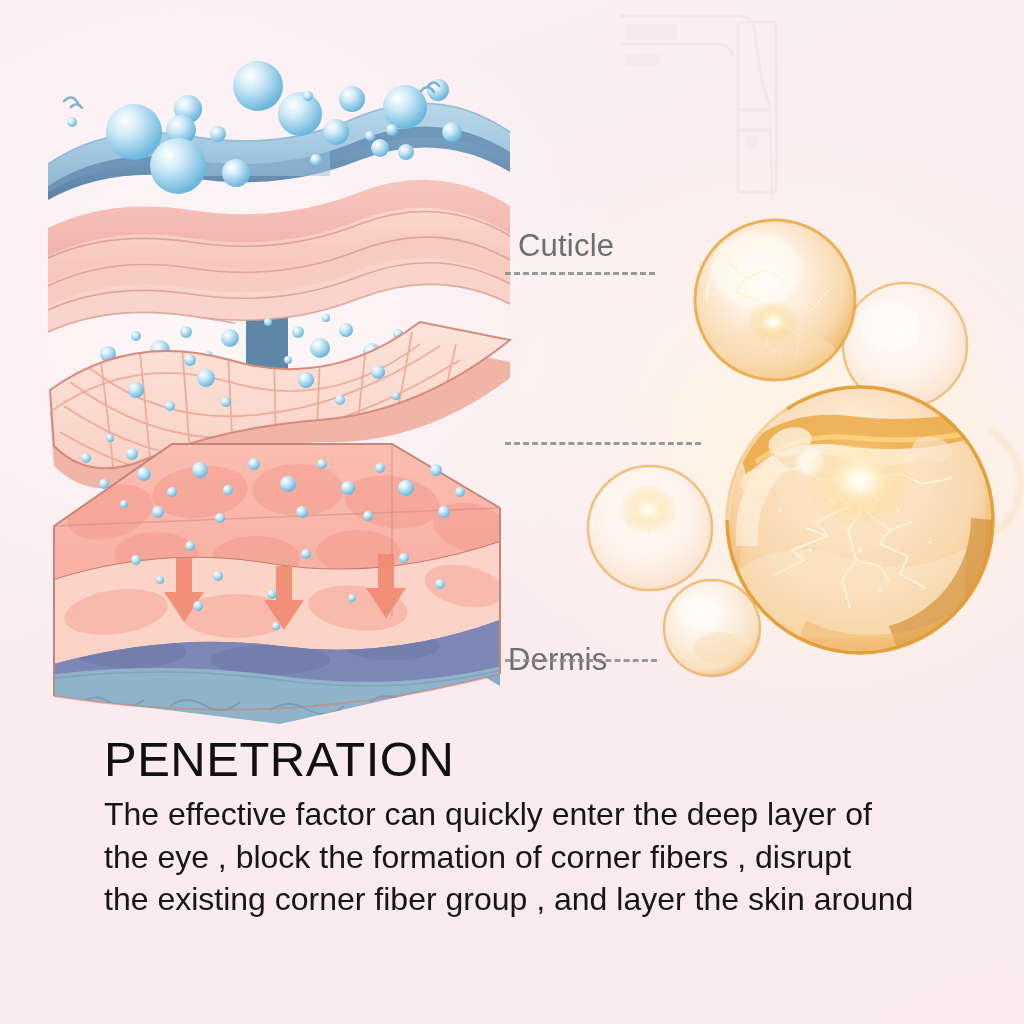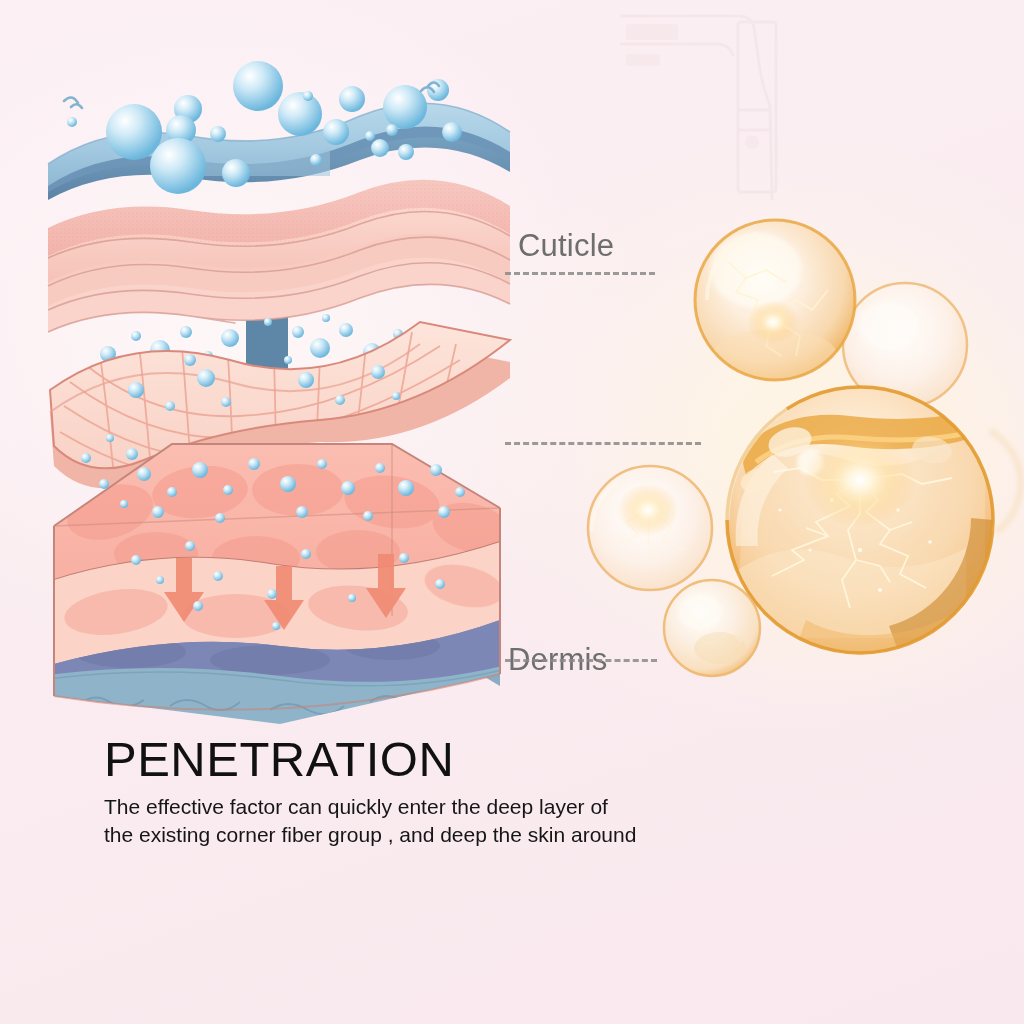--- a/index.html
+++ b/index.html
@@ -22,21 +22,21 @@
 
   
   .lbl{position:absolute;color:#6e6e6e;font-size:31px;letter-spacing:.2px;
        font-family:"Liberation Sans", sans-serif;white-space:nowrap;}
   .dash{position:absolute;height:0;border-top:3px dashed #8a8a8a;opacity:.85;}
 
   
   #copy{position:absolute;left:104px;top:735px;width:830px;}
   #headline{font-size:49px;color:#111;letter-spacing:.5px;line-height:1.0;
             font-family:"Liberation Sans", sans-serif;font-weight:400;}
-  #body{margin-top:9px;font-size:21px;line-height:1.33;color:#161616;
+  #body{margin-top:9px;font-size:32px;line-height:1.33;color:#161616;
         font-family:"Liberation Sans", sans-serif;}
   #body div{white-space:nowrap;}
 </style>
 </head>
 <body>
 
 <div id="stage">
 
   <svg id="ghost" viewBox="0 0 340 200">
     <g fill="none" stroke="#f0dfe4" stroke-width="3">
@@ -505,17 +505,18 @@
 
   <div class="dash" style="left:505px;top:442px;width:196px;"></div>
 
   <div class="lbl" style="left:508px;top:614px;margin-top:28px;">Dermis</div>
   <div class="dash" style="left:505px;top:659px;width:152px;"></div>
 
   <div id="copy">
     <div id="headline">PENETRATION</div>
     <div id="body">
       <div>The effective factor can quickly enter the deep layer of</div>
-      <div>the existing corner fiber group , and deep the skin around</div>
+      <div>the eye , block the formation of corner fibers , disrupt</div>
+      <div>the existing corner fiber group , and layer the skin around</div>
     </div>
   </div>
 
 </div>
 
 </body></html>

